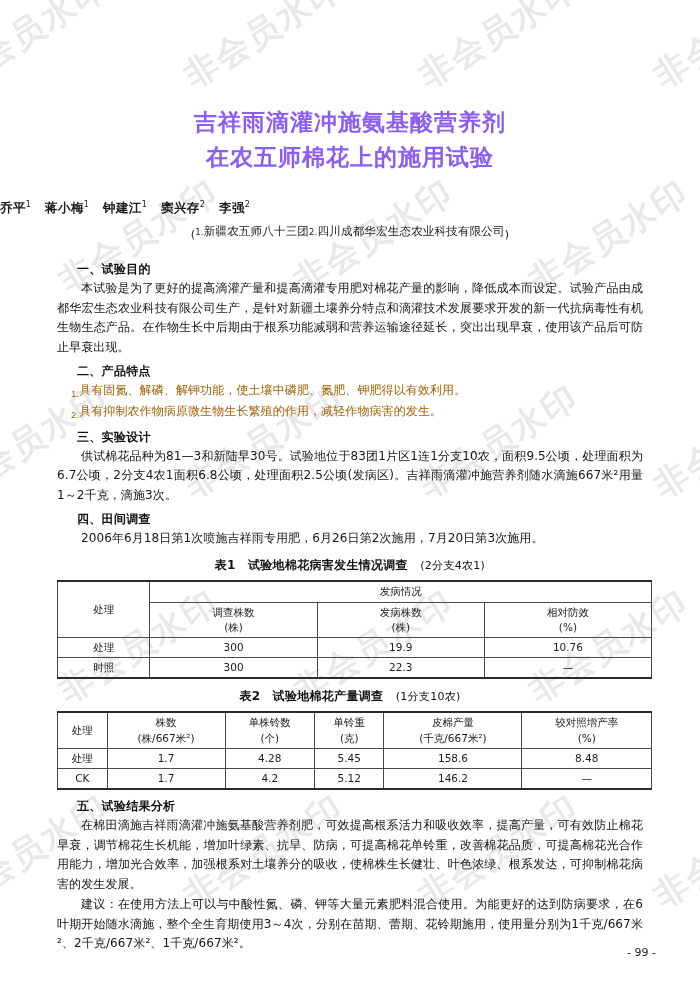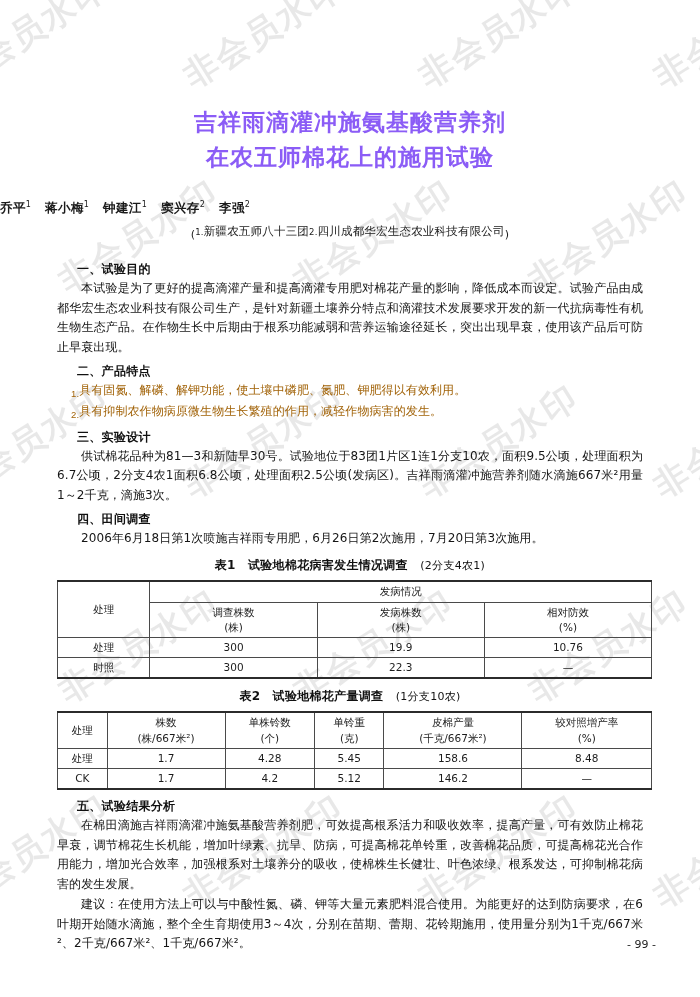--- a/index.html
+++ b/index.html
@@ -128,21 +128,21 @@
     line-height:1.45;
     background:transparent;
   }
   table.data th{font-weight:400;}
   table.data .outer-top{border-top:2px solid #2b2b2b;}
   table.data .outer-bot{border-bottom:2px solid #2b2b2b;margin-top:24px;}
 
   .pagenum{
     position:absolute;
     right:44px;
-    bottom:46px;
+    bottom:38px;
     font-family:"DejaVu Sans","Liberation Sans",sans-serif;
     font-size:11px;
     color:#222;
     z-index:10;
   }
 </style>
 </head>
 <body>
 
 <div id="page">

